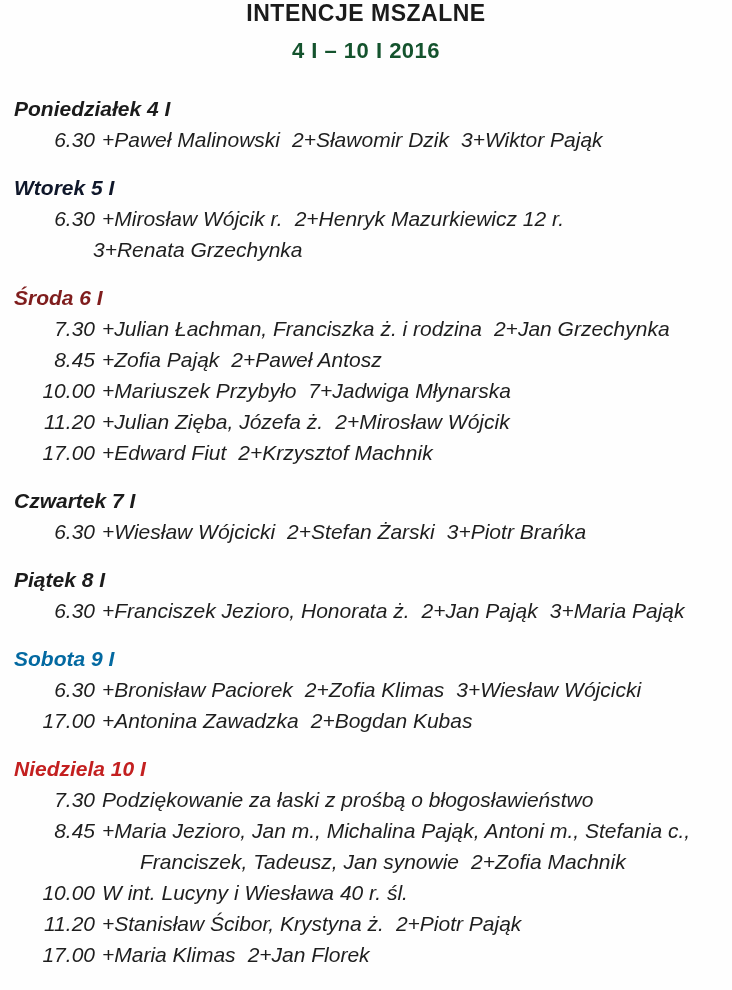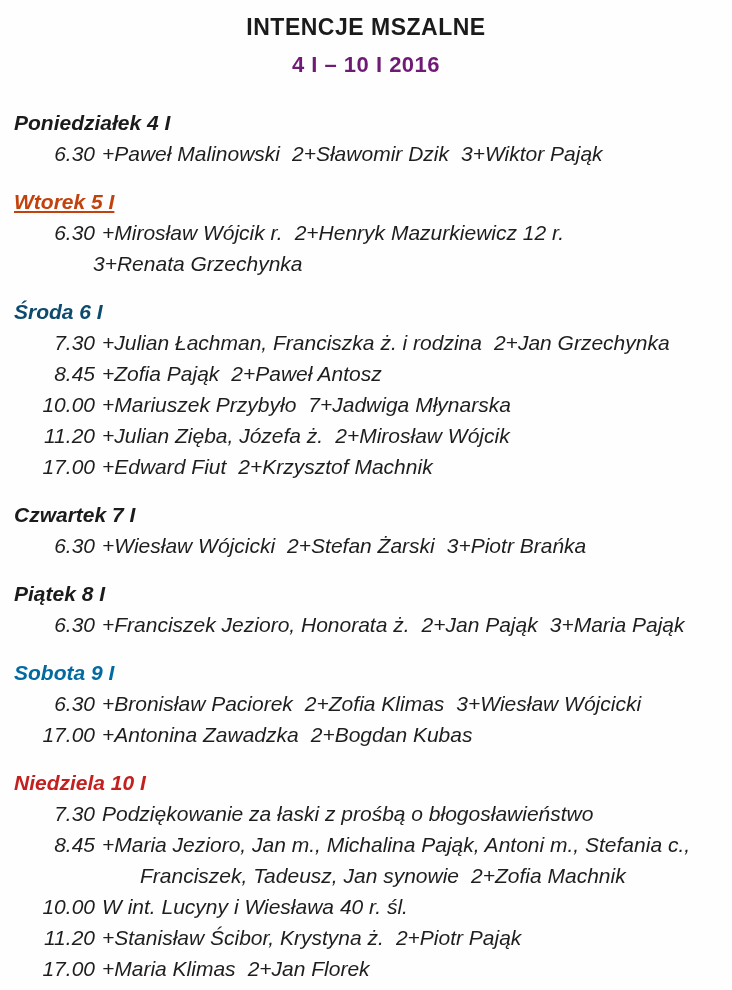--- a/index.html
+++ b/index.html
@@ -7,39 +7,39 @@
     width:732px;height:990px;
     background:#fefefe;
     overflow:hidden;
     font-family:"Liberation Sans","DejaVu Sans",sans-serif;
     color:#1e1e1e;
     -webkit-font-smoothing:antialiased;
   }
   .page{
     box-sizing:border-box;
     width:732px;height:714px;
-    padding:14px 14px 0 14px;
+    padding:0 14px 0 14px;
   }
   .title{
     margin:0;
     text-align:center;
     font-size:23px;
     line-height:26px;
     font-weight:bold;
     letter-spacing:0.5px;
     color:#1b1b1b;
   }
   .subtitle{
     margin:12px 0 0 0;
     text-align:center;
     font-size:22px;
     line-height:25px;
     font-weight:bold;
     letter-spacing:0.5px;
-    color:#701a75;
+    color:#14532d;
   }
   .day{margin-top:17px;}
   .day:first-child{margin-top:30px;}
   .day-heading{
     font-size:21px;
     line-height:31px;
     font-weight:bold;
     font-style:italic;
   }
   .entry{
@@ -75,36 +75,36 @@
         <div class="entry">
           <span class="time">6.30</span>
           <span class="intentions">
             <span class="seg">+Paweł Malinowski</span>
             <span class="seg">2+Sławomir Dzik</span>
             <span class="seg">3+Wiktor Pająk</span>
           </span>
         </div>
       </section>
       <section class="day">
-        <div class="day-heading" style="color: #c2410c; text-decoration: underline;">Wtorek 5 I</div>
+        <div class="day-heading" style="color: #0f172a;">Wtorek 5 I</div>
         <div class="entry">
           <span class="time">6.30</span>
           <span class="intentions">
             <span class="seg">+Mirosław Wójcik r.</span>
             <span class="seg">2+Henryk Mazurkiewicz 12 r.</span>
           </span>
         </div>
         <div class="entry cont">
           <span class="intentions">
             <span class="seg">3+Renata Grzechynka</span>
           </span>
         </div>
       </section>
       <section class="day">
-        <div class="day-heading" style="color: #0c4a6e;">Środa 6 I</div>
+        <div class="day-heading" style="color: #7f1d1d;">Środa 6 I</div>
         <div class="entry">
           <span class="time">7.30</span>
           <span class="intentions">
             <span class="seg">+Julian Łachman, Franciszka ż. i rodzina</span>
             <span class="seg">2+Jan Grzechynka</span>
           </span>
         </div>
         <div class="entry">
           <span class="time">8.45</span>
           <span class="intentions">

